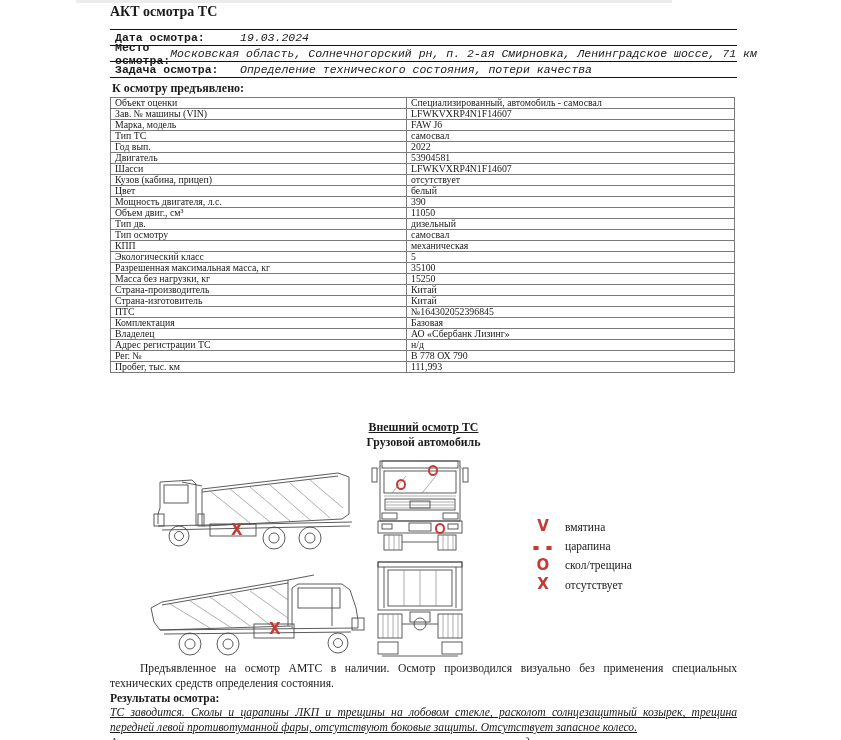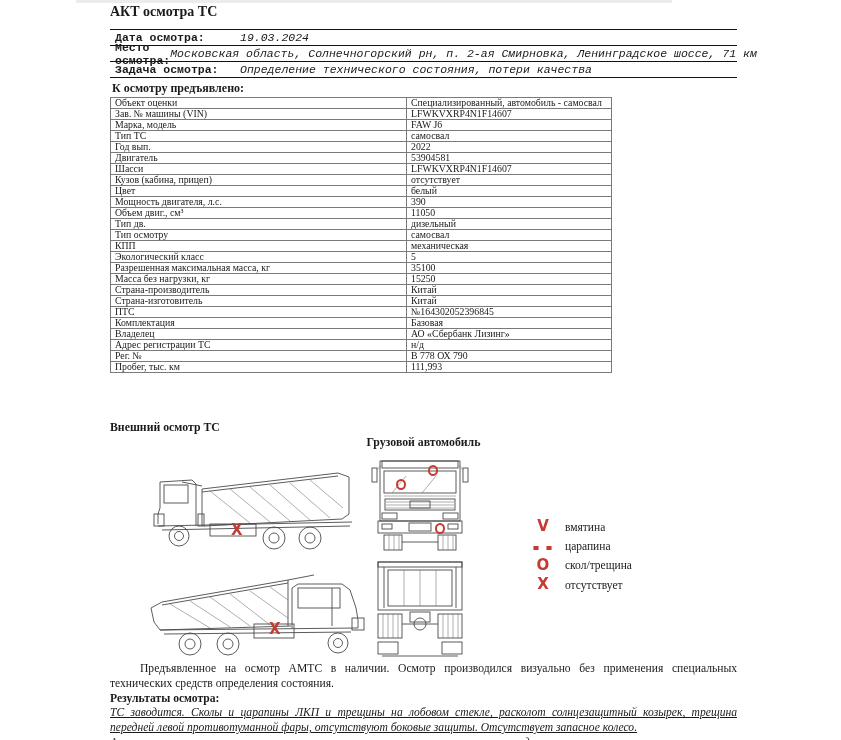--- a/index.html
+++ b/index.html
@@ -15,26 +15,26 @@
 
   
   .meta-table { position:absolute; left:110px; top:29px; width:627px; border-top:1.4px solid #111;font-family:Liberation Mono, monospace; }
   .meta-row { display:flex; height:16px; align-items:center; border-bottom:1.4px solid #111; }
   .meta-label { width:130px; padding-left:5px; font-weight:bold; font-size:11.5px; }
   .meta-value { font-style:italic; font-size:11.5px; white-space:nowrap; }
 
   .presented-heading { position:absolute; left:110px; top:81px; font-weight:bold; font-size:12px; padding-left:2px; }
 
   
-  .spec-table { position:absolute; left:110px; top:97px; width:502px; border-collapse:collapse; table-layout:fixed; }
+  .spec-table { position:absolute; left:110px; top:97px; width:625px; border-collapse:collapse; table-layout:fixed; }
   .spec-table td { border:1px solid #7a7a7a; height:11px; font-size:9.8px; line-height:10px;
                    padding:0 2px 0 4px; overflow:hidden; white-space:nowrap; }
   .spec-table td.c1 { width:296px; }
 
-  .ext-heading  { position:absolute; left:110px; top:420px; width:627px; text-align:left; font-weight:bold; font-size:11.8px; }
+  .ext-heading  { position:absolute; left:110px; top:420px; width:627px; text-align:center; font-weight:bold; font-size:11.8px;text-decoration:underline; }
   .ext-subheading { position:absolute; left:110px; top:435px; width:627px; text-align:center; font-weight:bold; font-size:11.8px; }
 
   
   svg { position:absolute; overflow:visible; }
   .svg-side1 { left:152px; top:458px; }
   .svg-front { left:372px; top:458px; }
   .svg-side2 { left:146px; top:560px; }
   .svg-rear  { left:372px; top:560px; }
   .ln { fill:none; stroke:#4a4a4a; stroke-width:0.9; }
   .th { fill:none; stroke:#6a6a6a; stroke-width:0.55; }

